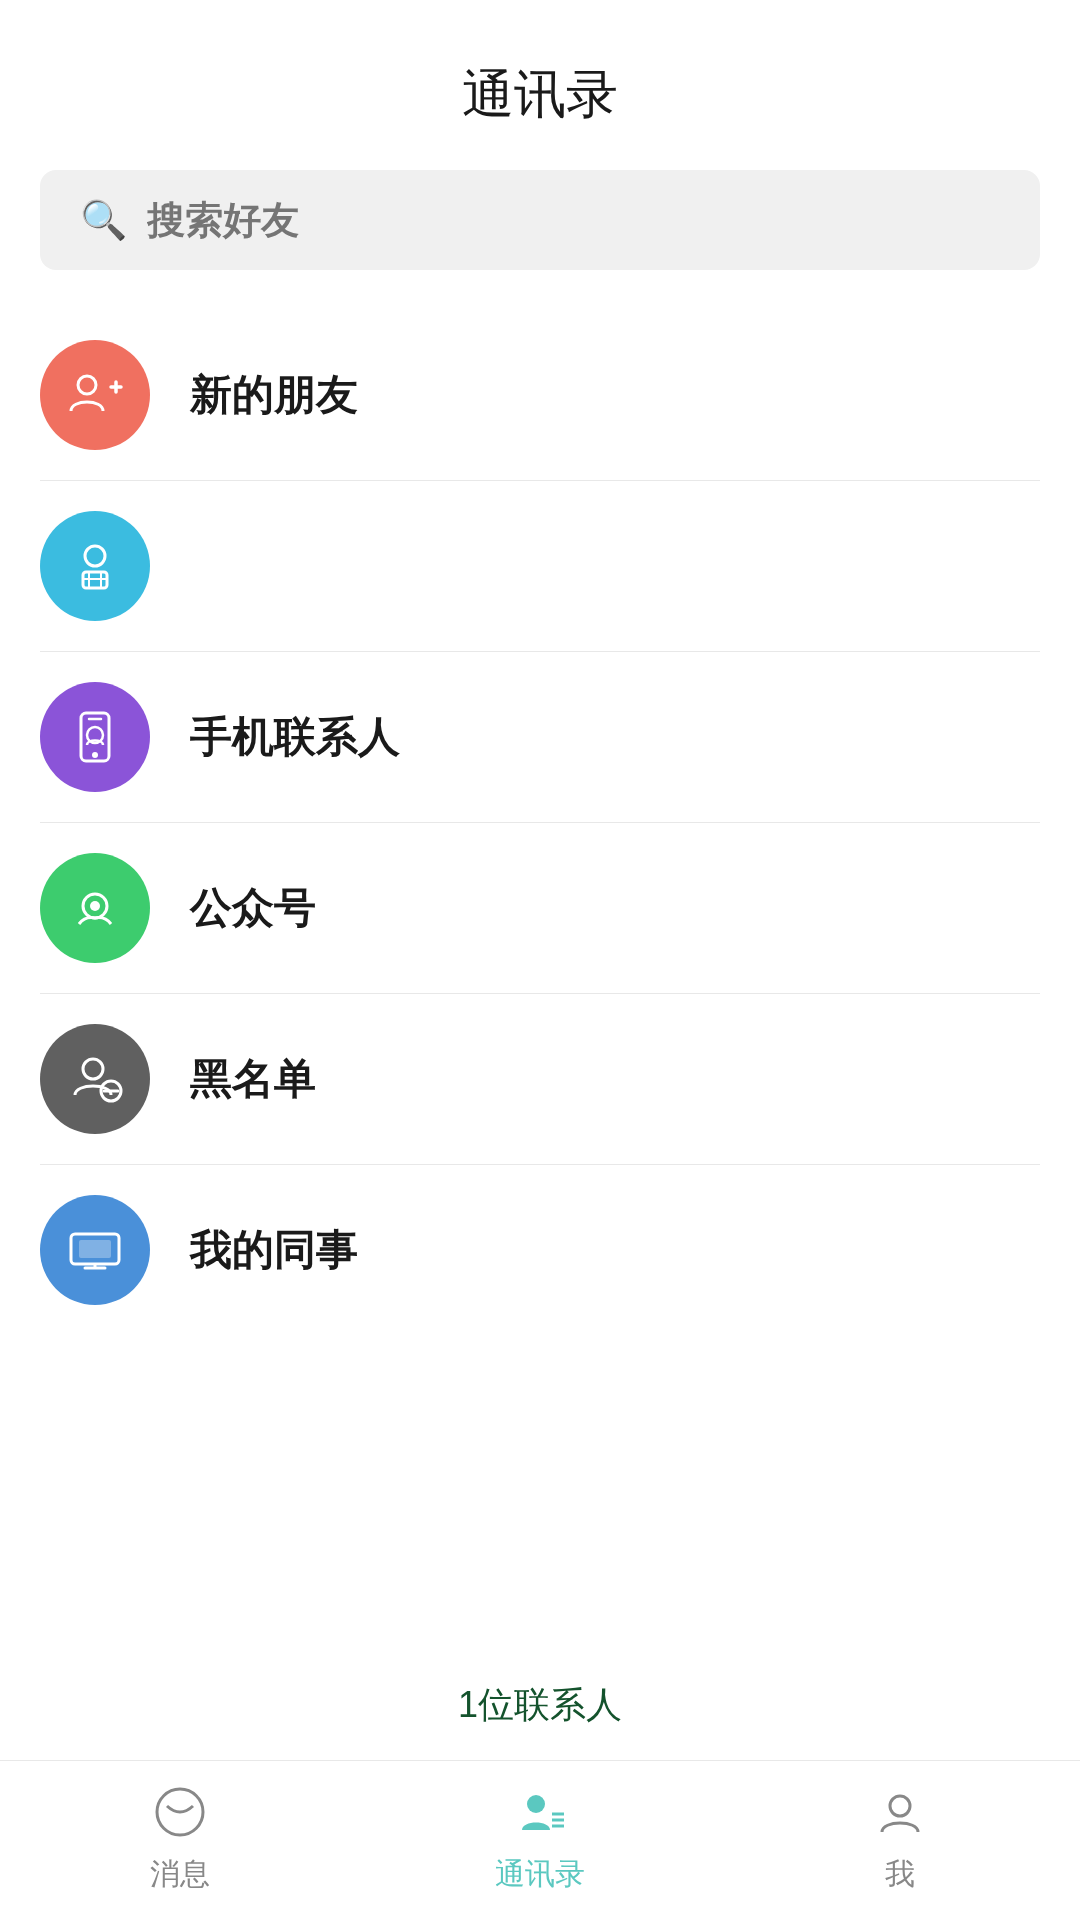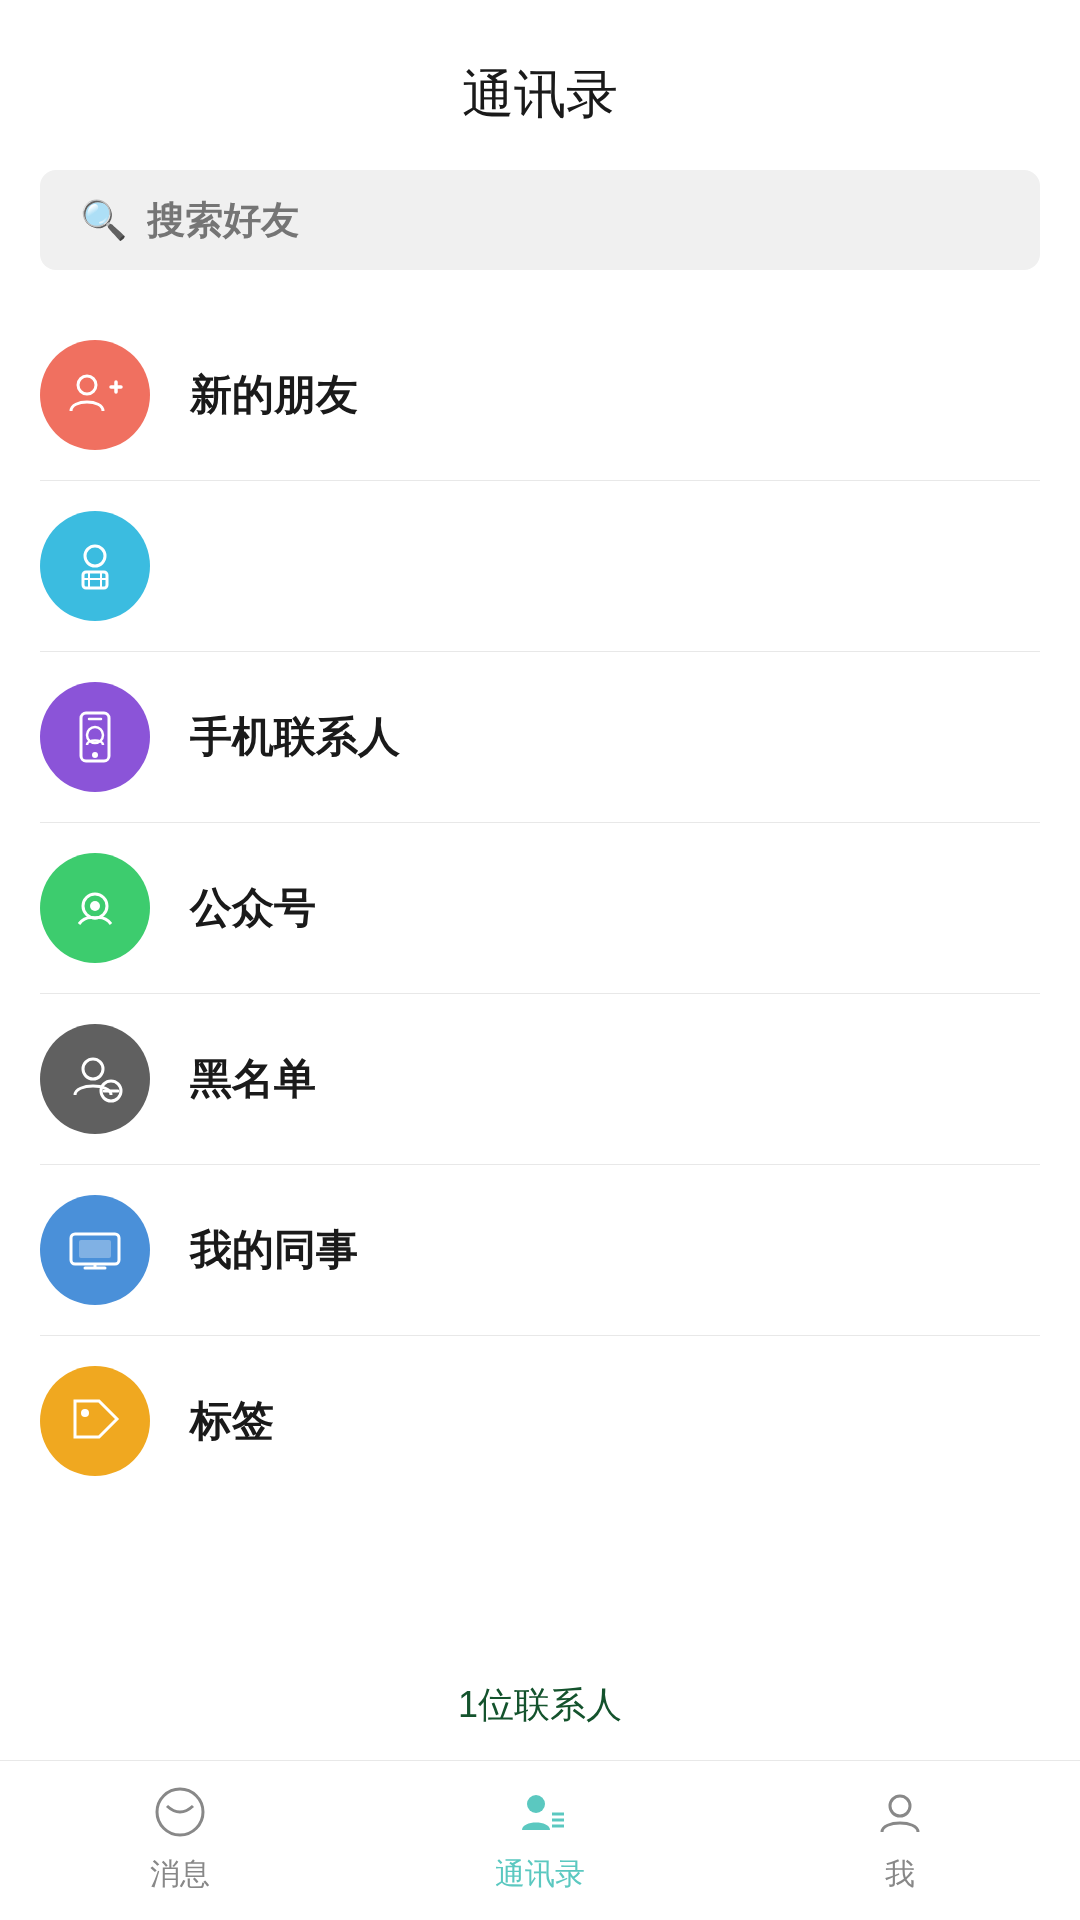--- a/index.html
+++ b/index.html
@@ -236,29 +236,20 @@
       <div class="menu-icon-circle ic-device">
         <svg viewBox="0 0 60 60" fill="none" xmlns="http://www.w3.org/2000/svg">
     <rect x="6" y="14" width="48" height="30" rx="4" stroke="white" stroke-width="3" fill="none"></rect>
     <line x1="20" y1="48" x2="40" y2="48" stroke="white" stroke-width="3" stroke-linecap="round"></line>
     <line x1="30" y1="44" x2="30" y2="48" stroke="white" stroke-width="3"></line>
     <rect x="14" y="20" width="32" height="18" rx="2" fill="white" opacity="0.3"></rect>
   </svg>
       </div>
       <span class="menu-label">我的同事</span>
     </div>
-    <div class="menu-item">
-      <div class="menu-icon-circle ic-tag">
-        <svg viewBox="0 0 60 60" fill="none" xmlns="http://www.w3.org/2000/svg">
-    <path d="M10 10 L34 10 L52 28 L34 46 L10 46 Z" stroke="white" stroke-width="3" fill="none"></path>
-    <circle cx="20" cy="22" r="4" fill="white"></circle>
-  </svg>
-      </div>
-      <span class="menu-label">标签</span>
-    </div>
   </div>
 
 <div class="contact-count">1位联系人</div>
 
 <div class="spacer"></div>
 
 <div class="bottom-nav">
 
   <div class="nav-item">
     <div class="nav-icon">

